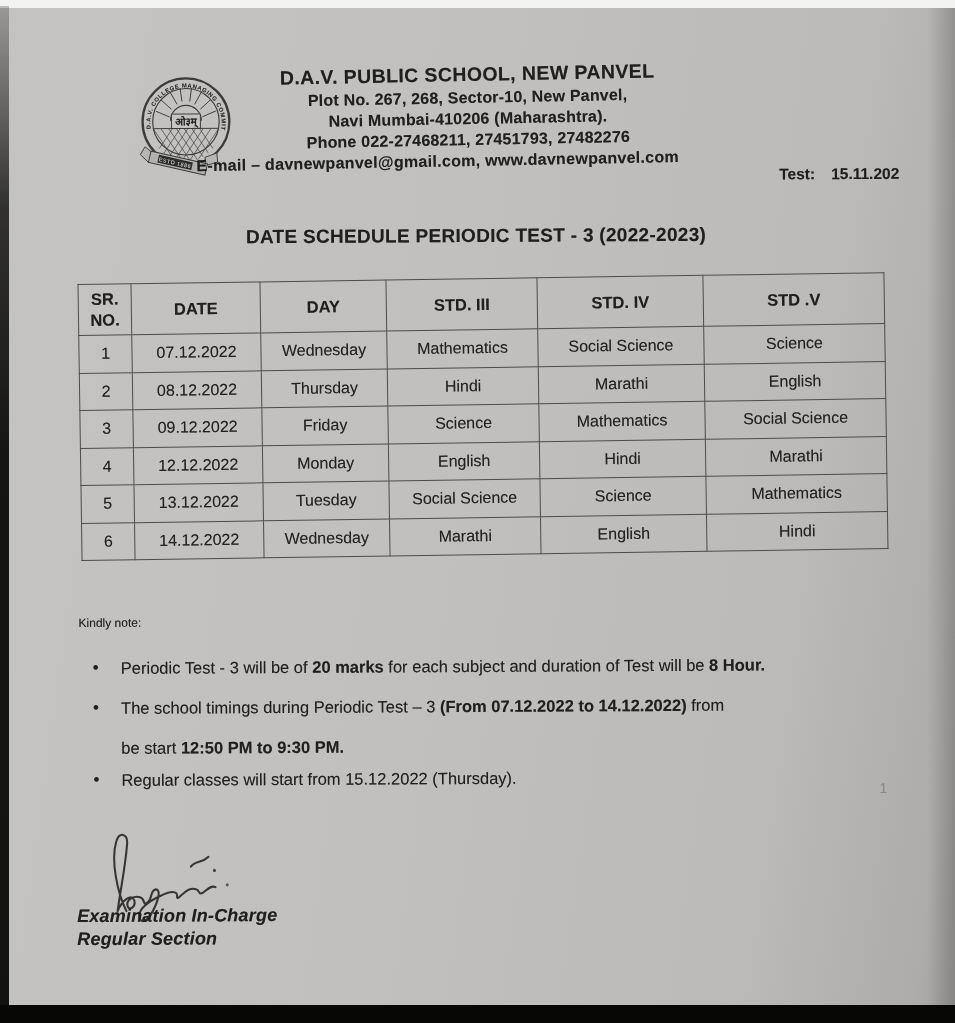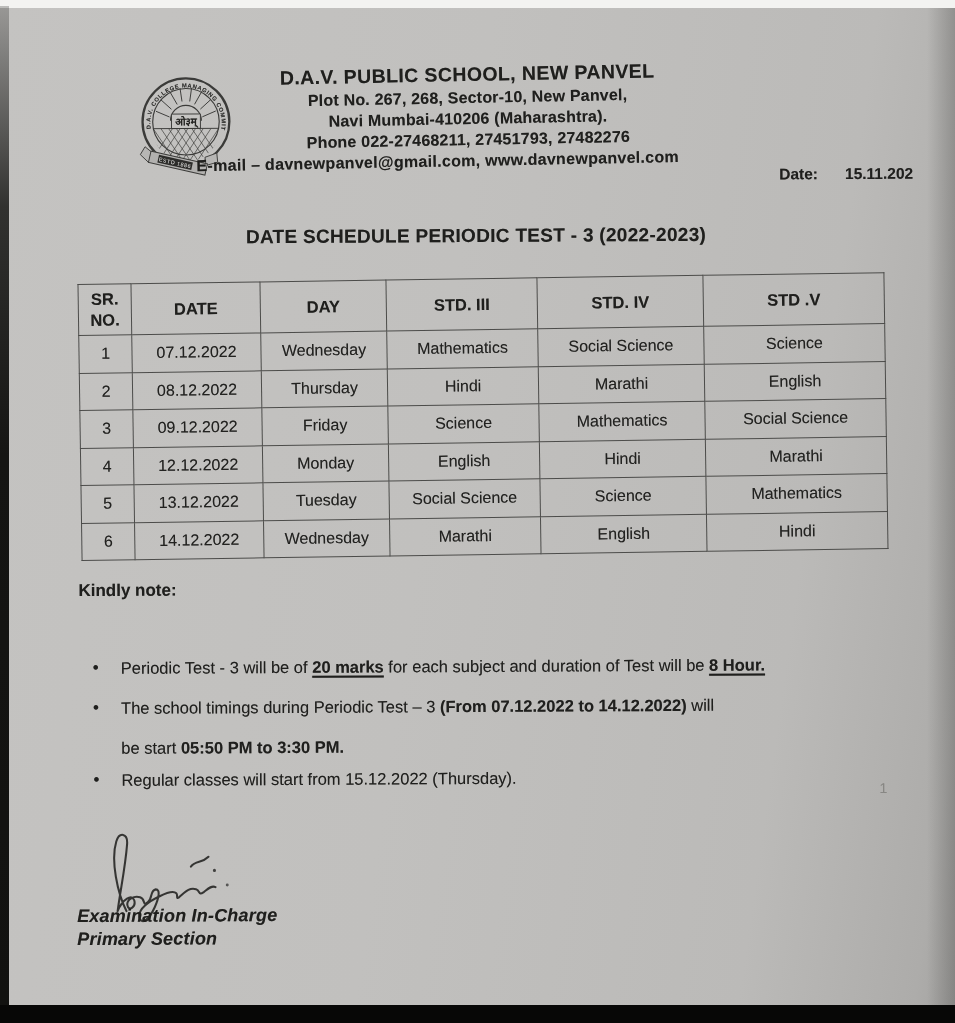--- a/index.html
+++ b/index.html
@@ -26,49 +26,49 @@
 
   .content{position:absolute;inset:0;transform:rotate(-0.3deg);text-shadow:0 0 .4px rgba(45,45,43,.45);}
 
   
   .logo{position:absolute;left:137px;top:72px;width:102px;height:108px;}
   .school-block{position:absolute;left:120px;top:63px;width:700px;text-align:center;transform:rotate(-0.8deg);}
   .school-name{font-size:19.5px;font-weight:bold;letter-spacing:.4px;}
   .school-line{font-size:16px;font-weight:bold;margin-top:3px;letter-spacing:.2px;}
   .school-line.email{margin-left:-62px;letter-spacing:.3px;}
   .doc-date{position:absolute;left:781px;top:167px;font-size:15.5px;font-weight:bold;white-space:nowrap;}
-  .doc-date .date-value{margin-left:27px;}
+  .doc-date .date-value{margin-left:16px;}
 
   .doc-title{
     position:absolute;top:225px;left:0;width:100%;text-align:center;
     font-size:19px;font-weight:bold;letter-spacing:.3px;
   }
 
   
   .schedule{
     position:absolute;left:80px;top:282px;width:806px;
     border-collapse:collapse;table-layout:fixed;
     transform:rotate(-0.55deg);transform-origin:0 50%;
   }
   .schedule th,.schedule td{
     border:1.4px solid #4c4c4a;text-align:center;vertical-align:middle;padding:0;
     overflow:hidden;
   }
   .schedule th{font-size:16.5px;font-weight:bold;height:50px;white-space:pre-line;line-height:1.25;}
   .schedule td{font-size:16px;height:36.5px;color:#222220;}
 
   
-  .note-head{position:absolute;left:78px;top:579px;font-size:17px;font-weight:bold;}
+  .note-head{position:absolute;left:78px;top:614px;font-size:12px;font-weight:normal;}
   .notes{position:absolute;left:92px;top:656px;width:825px;font-size:16.5px;line-height:21px;}
   .note-row{display:flex;margin-bottom:19px;}
   .bullet{width:28px;flex:0 0 28px;font-size:17px;line-height:20px;}
   .note-text{flex:1;}
   .note-cont{margin:0 0 11px 28px;}
   .b{font-weight:bold;}
-  .u{text-decoration:underline;text-decoration-thickness:2px;text-underline-offset:3px;}
+  .u{text-decoration-thickness:2px;text-underline-offset:3px;}
 
   
   .signature{position:absolute;left:84px;top:823px;width:165px;height:98px;}
   .sign-role{position:absolute;left:75px;top:904px;font-size:18px;font-weight:bold;font-style:italic;letter-spacing:.2px;}
   .sign-section{position:absolute;left:75px;top:927px;font-size:18px;font-weight:bold;font-style:italic;letter-spacing:.2px;}
 
   .faint-mark{position:absolute;left:878px;top:782px;font-size:14px;color:#45453f;opacity:.38;}
 </style>
 </head>
 <body>
@@ -140,21 +140,21 @@
 
     <div class="school-block">
       <div class="school-name">D.A.V. PUBLIC SCHOOL, NEW PANVEL</div>
       <div class="school-line">Plot No. 267, 268, Sector-10, New Panvel,</div>
       <div class="school-line">Navi Mumbai-410206 (Maharashtra).</div>
       <div class="school-line">Phone 022-27468211, 27451793, 27482276</div>
       <div class="school-line email">E-mail – davnewpanvel@gmail.com, www.davnewpanvel.com</div>
     </div>
 
     <div class="doc-date">
-      <span>Date:</span><span class="date-value">15.11.202</span>
+      <span>Test:</span><span class="date-value">15.11.202</span>
     </div>
 
     <div class="doc-title">DATE SCHEDULE PERIODIC TEST - 3 (2022-2023)</div>
 
     <table class="schedule">
       <colgroup>
         <col style="width:53px">
           <col style="width:129px">
           <col style="width:126px">
         <col style="width:151px">
@@ -225,35 +225,35 @@
     </table>
 
     <div class="note-head">Kindly note:</div>
     <div class="notes">
       <div class="note-row">
         <span class="bullet">•</span>
         <span class="note-text"><span>Periodic Test - 3 will be of </span><span class="b u">20 marks</span><span> for each subject and duration of Test will be </span><span class="b u">8 Hour.</span></span>
       </div>
       <div class="note-row">
         <span class="bullet">•</span>
-        <span class="note-text"><span>The school timings during Periodic Test – 3 </span><span class="b">(From 07.12.2022 to 14.12.2022)</span><span> will</span></span>
+        <span class="note-text"><span>The school timings during Periodic Test – 3 </span><span class="b">(From 07.12.2022 to 14.12.2022)</span><span> from</span></span>
       </div>
-      <div class="note-cont"><span>be start </span><span class="b">05:50 PM to 3:30 PM.</span></div>
+      <div class="note-cont"><span>be start </span><span class="b">12:50 PM to 9:30 PM.</span></div>
       <div class="note-row">
         <span class="bullet">•</span>
         <span class="note-text"><span>Regular classes will start from 15.12.2022 (Thursday).</span></span>
       </div>
     </div>
 
     <svg class="signature" viewBox="0 0 160 100" aria-label="Rajani">
       <g fill="none" stroke="#2a2a28" stroke-width="2.1" stroke-linecap="round" stroke-linejoin="round" opacity="0.92">
         <path d="M37,88 C28,70 21,36 27,17 C30,7 39,8 38,20 C36,44 31,66 28,88 C33,76 43,70 45,77 C47,84 39,89 38,82 C37,76 45,72 51,74 C57,76 53,84 59,79 C64,75 61,67 67,66 C72,66 70,75 66,84 C60,97 52,103 50,94 C49,86 60,78 71,73 C79,69 85,67 88,70 C90,72 87,77 91,74 C97,69 101,64 108,66 C113,68 110,73 116,69 C120,66 124,62 128,64"></path>
         <path d="M103,43 C108,36 114,40 121,33"></path>
       </g>
       <circle cx="127" cy="47" r="1.6" fill="#2a2a28" opacity="0.85"></circle>
       <circle cx="140" cy="62" r="1.5" fill="#2a2a28" opacity="0.7"></circle>
     </svg>
     <div class="sign-role">Examination In-Charge</div>
-    <div class="sign-section">Primary Section</div>
+    <div class="sign-section">Regular Section</div>
 
     <div class="faint-mark">1</div>
   </div>
 </div>
 
 </body></html>

